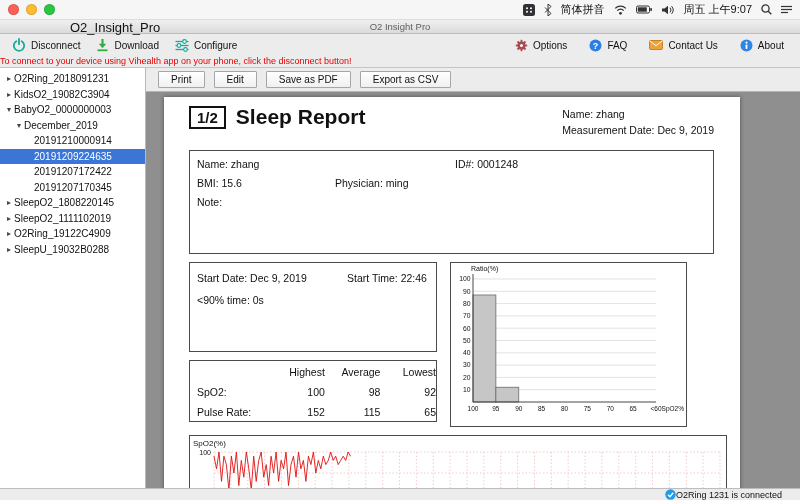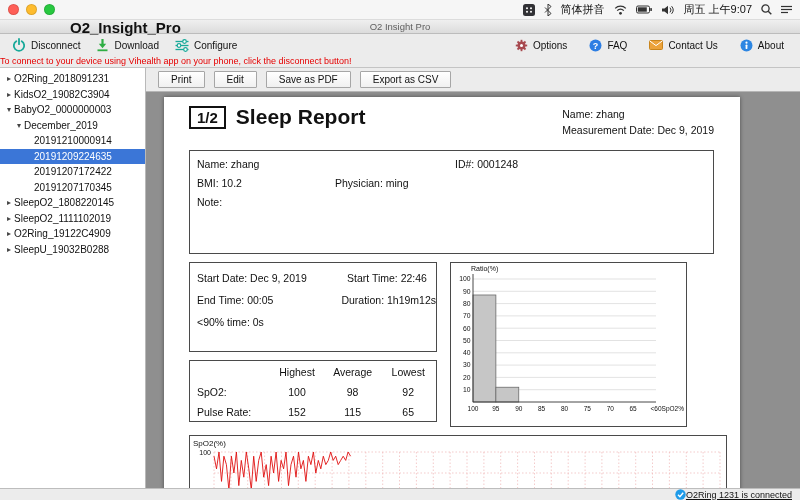--- a/index.html
+++ b/index.html
@@ -5,21 +5,21 @@
   * { box-sizing: border-box; margin: 0; padding: 0; }
   html,body { width:800px; height:500px; overflow:hidden; }
   body { font-family:"Liberation Sans","DejaVu Sans",sans-serif; background:#8f8f8f; position:relative; font-size:11px; color:#111; }
   svg { display:block; font-family:inherit; }
 
   
   .menubar { height:20px; background:#f6f6f6; border-bottom:1px solid #dcdcdc; display:flex; align-items:center; padding:0 8px; }
   .traffic { display:flex; align-items:center; }
   .tl { width:11px; height:11px; border-radius:50%; margin-right:7px; border:1px solid rgba(0,0,0,.12); }
   .tl.red{background:#ff5f57}.tl.yellow{background:#febc2e}.tl.green{background:#28c840}
-  .appname { font-weight:bold; font-size:15px; margin-left:8px;margin-top:36px; }
+  .appname { font-weight:normal; font-size:13px; margin-left:8px;margin-top:36px; }
   .mb-right { margin-left:auto; display:flex; align-items:center; gap:9px; }
   .mb-text { font-size:11px; white-space:nowrap; }
 
   
   .titlebar { height:14px; background:linear-gradient(#efefef,#dcdcdc); border-bottom:1px solid #bcbcbc; text-align:center; font-size:9.5px; color:#5f5f5f; line-height:13px; }
 
   
   .toolbar { height:22px; background:#ececec; display:flex; align-items:center; padding:0 12px; }
   .tb-group { display:flex; align-items:center; gap:16px; }
   .tb-group.right { gap:22px; margin-right:4px; }
@@ -53,26 +53,26 @@
   .box { border:1px solid #4a4a4a; }
   .patient { margin-top:12px; height:104px; padding:4px 0 0 7px; font-size:10.5px; line-height:19px; }
   .prow { display:flex; white-space:nowrap; }
   .w258{width:258px}.w138{width:138px}.w195{width:195px}.w90{width:90px}.w150{width:150px}
   .midrow { display:flex; margin-top:8px; gap:13px; }
   .leftcol { width:248px; display:flex; flex-direction:column; flex:0 0 auto; }
   .session { height:90px; padding:4px 0 0 7px; font-size:10.5px; line-height:22px; }
   .stats { height:62px; margin-top:8px; font-size:10.5px; padding-top:1px; }
   .srow { display:flex; line-height:20px; }
   .slabel { width:85px; padding-left:7px; }
-  .scell { width:60px; text-align:center; }
+  .scell { width:60px; text-align:right; }
   .ratio { width:237px; height:165px; position:relative; flex:0 0 auto; }
   .trend { margin-top:8px; width:538px; height:150px; position:relative; }
 
   
-  .statusbar { height:12px; background:#ececec; border-top:1px solid #bdbdbd; display:flex; align-items:center; justify-content:flex-end; gap:0; padding-right:8px; font-size:9px; color:#111;text-decoration:underline; }
+  .statusbar { height:12px; background:#ececec; border-top:1px solid #bdbdbd; display:flex; align-items:center; justify-content:flex-end; gap:0; padding-right:18px; font-size:9px; color:#111; }
 </style>
 </head>
 <body>
 
 <div class="menubar">
   <div class="traffic">
     <span class="tl red"></span>
     <span class="tl yellow"></span>
     <span class="tl green"></span>
   </div>
@@ -290,37 +290,33 @@
             <div>Name: zhang</div>
             <div>Measurement Date: Dec 9, 2019</div>
           </div>
         </div>
         <div class="box patient">
           <div class="prow">
             <span class="w258">Name: zhang</span>
             <span>ID#: 0001248</span>
           </div>
           <div class="prow">
-            <span class="w138">BMI: 10.2</span>
+            <span class="w138">BMI: 15.6</span>
             <span>Physician: ming</span>
           </div>
           <div class="prow">
             <span>Note:</span>
           </div>
         </div>
         <div class="midrow">
           <div class="leftcol">
             <div class="box session">
               <div class="prow">
                 <span class="w150">Start Date: Dec 9, 2019</span>
                 <span>Start Time: 22:46</span>
-              </div>
-              <div class="prow">
-                <span class="w150">End Time: 00:05</span>
-                <span>Duration: 1h19m12s</span>
               </div>
               <div class="prow">
                 <span>&lt;90% time: 0s</span>
               </div>
             </div>
             <div class="box stats">
               <div class="srow">
                 <span class="slabel"></span>
                 <span class="scell">Highest</span>
                 <span class="scell">Average</span>

